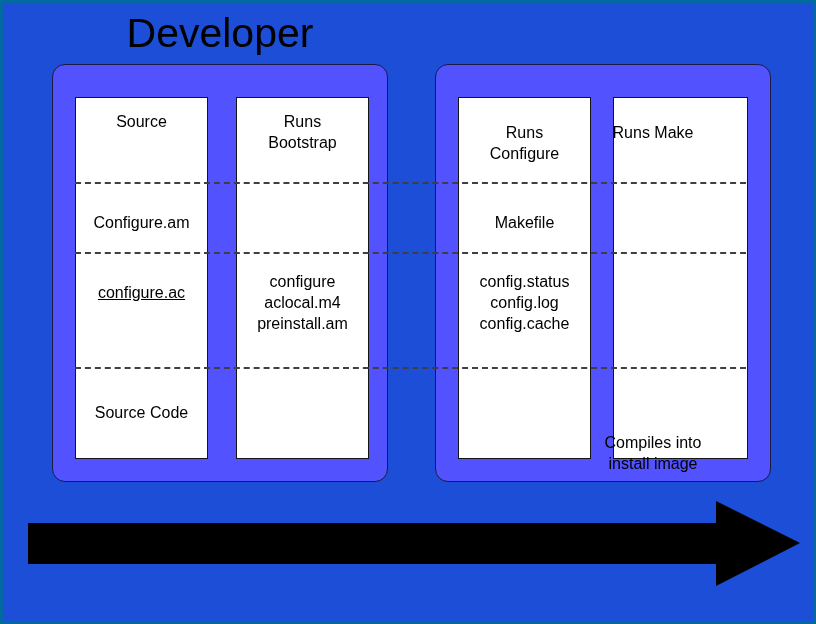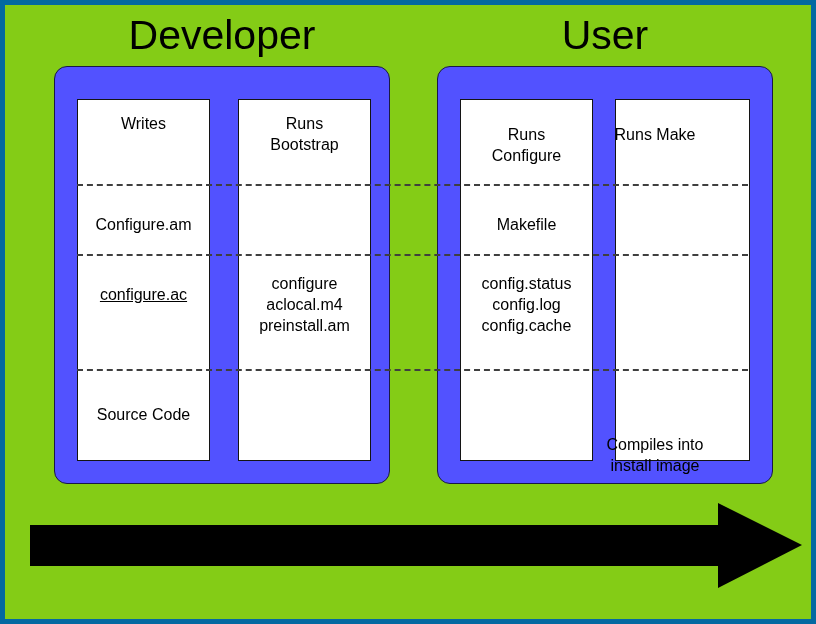--- a/index.html
+++ b/index.html
@@ -4,23 +4,23 @@
 <style>
   html, body {
     margin: 0;
     padding: 0;
     background: #ffffff;
   }
   #canvas {
     position: relative;
     width: 816px;
     height: 624px;
-    background: #84cc16;
+    background: #1d4ed8;
     box-sizing: border-box;
-    border: 5px solid #0369a1;
+    border: 3px solid #0369a1;
     overflow: hidden;
     font-family: "Liberation Sans", "DejaVu Sans", sans-serif;
     color: #000000;
   }
 
   
   .group-title {
     position: absolute;
     top: 6px;
     font-size: 41px;
@@ -100,35 +100,34 @@
     width: 772px;
     height: 85px;
   }
 </style>
 </head>
 <body>
 
 <div id="canvas">
 
   <div class="group-title" id="title-developer">Developer</div>
-  <div class="group-title" id="title-user">User</div>
 
   <div class="panel" id="panel-developer"></div>
   <div class="panel" id="panel-user"></div>
 
   <div class="column" id="col-dev-writes"></div>
   <div class="column" id="col-dev-bootstrap"></div>
   <div class="column" id="col-user-configure"></div>
   <div class="column" id="col-user-make"></div>
 
   <div class="divider" id="divider-1"></div>
   <div class="divider" id="divider-2"></div>
   <div class="divider" id="divider-3"></div>
 
-  <div class="cell cell-dev-1 row-a">Writes</div>
+  <div class="cell cell-dev-1 row-a">Source</div>
   <div class="cell cell-dev-1 row-b">Configure.am</div>
   <div class="cell cell-dev-1 row-c1">configure.ac</div>
   <div class="cell cell-dev-1 row-d1">Source Code</div>
 
   <div class="cell cell-dev-2 row-a">Runs<br>Bootstrap</div>
   <div class="cell cell-dev-2 row-c">configure<br>aclocal.m4<br>preinstall.am</div>
 
   <div class="cell cell-usr-1 row-a2">Runs<br>Configure</div>
   <div class="cell cell-usr-1 row-b">Makefile</div>
   <div class="cell cell-usr-1 row-c">config.status<br>config.log<br>config.cache</div>

